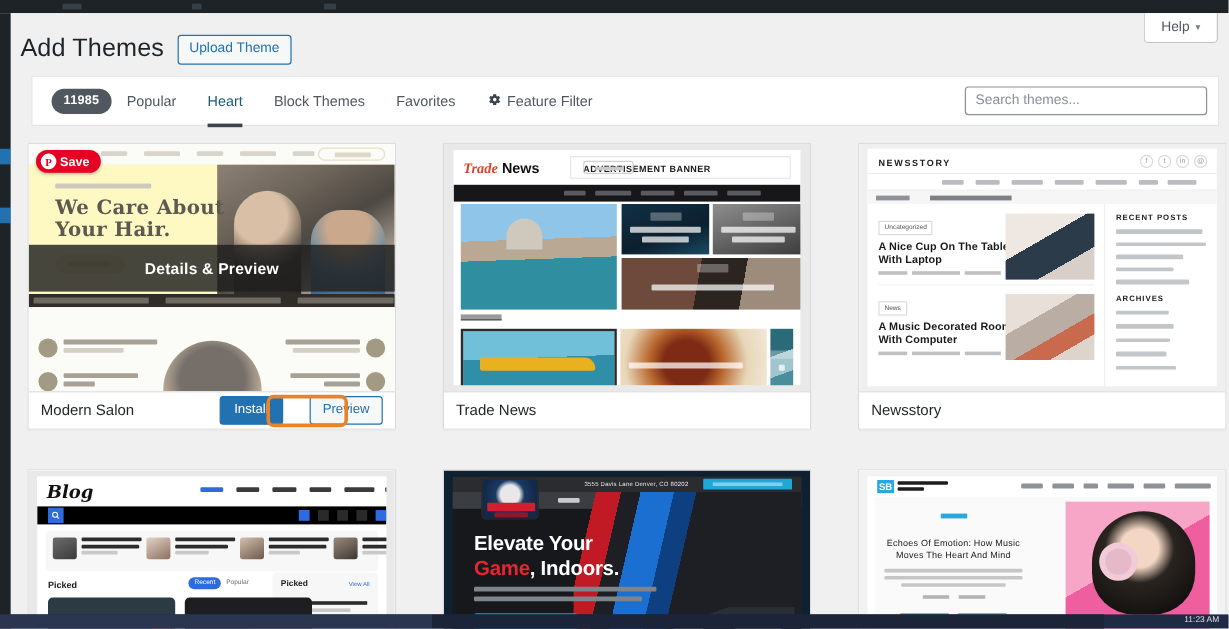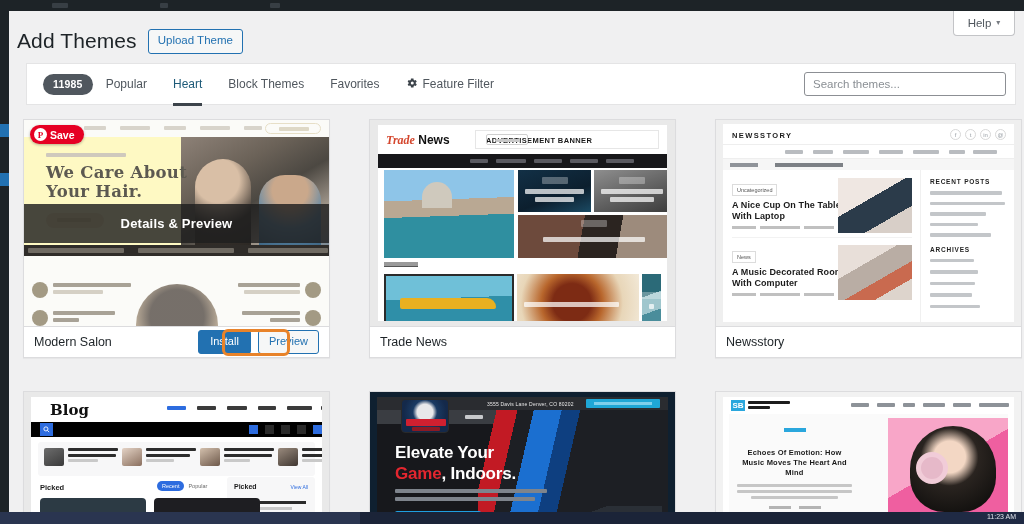--- a/index.html
+++ b/index.html
@@ -86,21 +86,21 @@
   .card-c3 { left: 698px; }
   .row-1 { top: 0; height: 239px; }
   .row-2 { top: 272px; height: 239px; }
 
   .screenshot { position: relative; width: 100%; height: 206px; overflow: hidden; background: #fff; }
   .card-foot {
     height: 31px; border-top: 1px solid #dcdcde; background: #fff;
     display: flex; align-items: center; padding: 0 10px; position: relative;
   }
   .theme-name { font-size: 12.5px; color: #1d2327; }
-  .foot-actions { margin-left: auto; display: flex; align-items: center; gap: 7px; }
+  .foot-actions { margin-left: auto; display: flex; align-items: center; gap: 22px; }
   .btn-install {
     background: #2271b1; color: #fff; font-size: 11px; border: 1px solid #2271b1;
     border-radius: 3px; padding: 3px 11px 4px; cursor: pointer; line-height: 1.3;
   }
   .btn-preview {
     background: #f6f7f7; color: #2271b1; font-size: 11px; border: 1px solid #2271b1;
     border-radius: 3px; padding: 3px 10px 4px; cursor: pointer; line-height: 1.3;
   }
   .install-highlight {
     position: absolute; left: 198px; top: 2px; width: 68px; height: 27px;
@@ -227,21 +227,21 @@
   .ns-th2 { background: linear-gradient(150deg,#e8dfd9 0 35%,#b9ada4 35% 60%,#c96a4f 60% 78%,#ddd4cc 78% 100%); }
   .ns-sh { font-size: 6.5px; font-weight: 700; letter-spacing: .8px; color: #1f1f1f; margin-bottom: 6px; }
   .ns-sl { height: 3.5px; background: #c3c6c9; border-radius: 1px; margin-bottom: 7px; }
   .ns-al { height: 3.5px; background: #c3c6c9; border-radius: 1px; margin-bottom: 8px; width: 56%; }
   .ns-hr { border-bottom: 1px solid #f2f2f2; margin: 8px 0 7px; }
 
   
   .bg-wrap { position: absolute; inset: 0; background: #e9e9e9; }
   .bg-inner { position: absolute; left: 7px; right: 7px; top: 5px; bottom: 0; background: #fff; overflow: hidden; }
   .bg-head { position: absolute; top: 0; left: 0; right: 0; height: 25px; background: #fff; }
-  .bg-logo { position: absolute; left: 19px; top: 4px; font-family: "DejaVu Serif", serif; 
+  .bg-logo { position: absolute; left: 8px; top: 4px; font-family: "DejaVu Serif", serif; font-style: italic;
     font-weight: 700; font-size: 15px; color: #111; }
   .bg-nav { position: absolute; top: 9px; height: 4px; border-radius: 1px; background: #3b3b3b; }
   .bg-nav.on { background: #2d6cdf; }
   .bg-bar { position: absolute; top: 25px; left: 0; right: 0; height: 15px; background: #000; }
   .bg-search { position: absolute; left: 9px; top: 1px; width: 13px; height: 13px; background: #2d6cdf;
     color: #fff; font-size: 7px; display: flex; align-items: center; justify-content: center; }
   .bg-soc { position: absolute; top: 3px; width: 9px; height: 9px; }
   .bg-cards { position: absolute; top: 45px; left: 7px; right: 7px; height: 34px; background: #f7f7f8; border-radius: 3px; }
   .bg-mini { position: absolute; top: 6px; display: flex; gap: 4px; }
   .bg-mini .th { width: 20px; height: 18px; border-radius: 2px; }
@@ -294,21 +294,21 @@
   .sb-inner { position: absolute; left: 7px; right: 7px; top: 5px; bottom: 4px; background: #fff; overflow: hidden; }
   .sb-head { position: absolute; top: 0; left: 0; right: 0; height: 17px; background: #fff; }
   .sb-logo { position: absolute; left: 8px; top: 3px; display: flex; align-items: center; gap: 3px; }
   .sb-logo .mark { width: 14px; height: 11px; background: #2aa7dd; color: #fff; font-size: 8px; font-weight: 700;
     display: flex; align-items: center; justify-content: center; font-family: "Liberation Sans", sans-serif; }
   .sb-logo .txt i { display: block; height: 3px; background: #1d1d1d; margin-bottom: 2px; border-radius: 1px; }
   .sb-nav { position: absolute; top: 6px; height: 3.5px; background: #8d9298; border-radius: 1px; }
   .sb-body { position: absolute; top: 17px; left: 6px; right: 6px; bottom: 6px; background: #fafafa; }
   .sb-left { position: absolute; left: 0; top: 0; width: 131px; bottom: 0; padding: 14px 8px; }
   .sb-tag { width: 22px; height: 4px; background: #2aa7dd; margin: 0 auto 6px; }
-  .sb-h { font-size: 7.5px; font-weight: 700; color: #1a1a1a; line-height: 10px; text-align: center; letter-spacing: .2px; margin-top: 16px; }
+  .sb-h { font-size: 7.5px; font-weight: 400; color: #1a1a1a; line-height: 10px; text-align: center; letter-spacing: .2px; margin-top: 16px; }
   .sb-p { margin-top: 6px; }
   .sb-p i { display: block; height: 3px; background: #c6c6c6; border-radius: 1px; margin-bottom: 3px; }
   .sb-meta { display: flex; gap: 8px; justify-content: center; margin-top: 7px; }
   .sb-meta i { display: block; width: 22px; height: 3px; background: #b4b4b4; }
   .sb-btns { display: flex; gap: 7px; justify-content: center; margin-top: 12px; }
   .sb-b1 { width: 41px; height: 11px; background: #2aa7dd; border-radius: 1px; }
   .sb-b2 { width: 41px; height: 11px; border: 1px solid #2aa7dd; border-radius: 1px; }
   .sb-img { position: absolute; right: 0; top: 4px; width: 120px; bottom: 4px; overflow: hidden;
     background: linear-gradient(150deg,#f8a6c8 0 34%,#ef5fa0 34% 100%); }
   .sb-img .hair { position: absolute; left: 22px; top: 8px; width: 86px; height: 86px; border-radius: 50% 50% 40% 40%;

